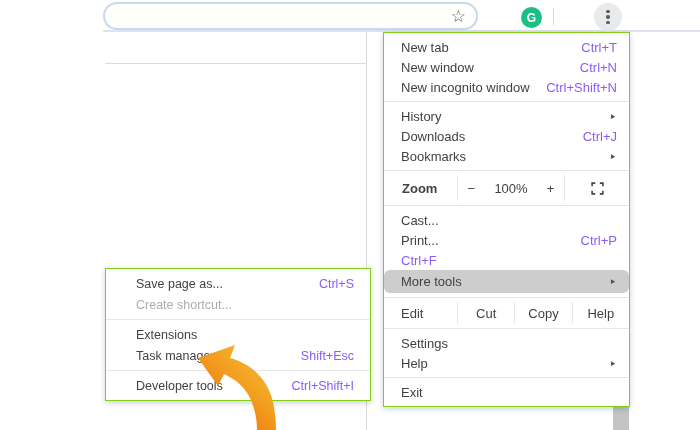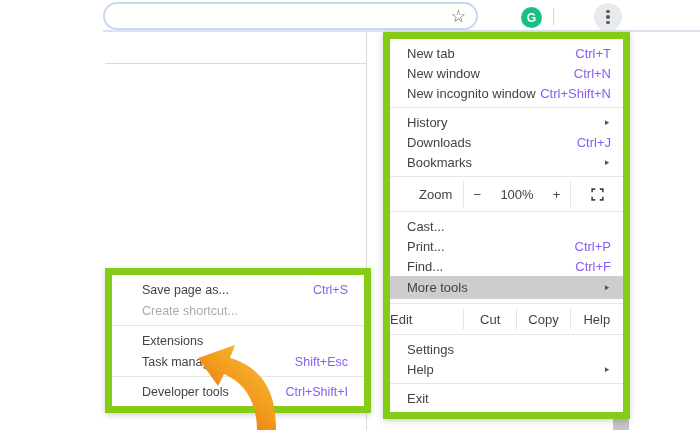--- a/index.html
+++ b/index.html
@@ -20,45 +20,45 @@
                  background:#e9eaeb; display:flex; flex-direction:column; gap:2px;
                  align-items:center; justify-content:center; cursor:pointer; }
   .dot { width:3.5px; height:3.5px; border-radius:50%; background:#595c60; }
 
   
   #page-vline { left:366px; top:32px; width:1px; height:398px; background:#dadada; }
   #page-hline { left:105px; top:63px; width:261px; height:1px; background:#dadada; }
   #page-scrollbar { left:613px; top:405px; width:16px; height:25px; background:#c4c4c4; }
 
   
-  .menu-panel { background:#fff; border:7px solid #84cc16;
+  .menu-panel { background:#fff; border:1px solid #84cc16;
                 box-shadow:0 2px 6px rgba(0,0,0,0.18); padding:4px 0; z-index:10; }
   #main-menu { left:383px; top:32px; width:247px; }
   #sub-menu  { left:105px; top:268px; width:266px; z-index:20; }
 
   .mi { display:flex; align-items:center; height:20px; padding:0 12px 0 17px;
         font-size:13px; color:#404346; white-space:nowrap; cursor:default; }
   .mi .lbl { flex:1; }
   .mi .sc  { color:#8b5cf6; }
   .mi .arrow { font-size:8px; color:#515458; margin-left:8px; transform:scaleX(0.9); }
-  .mi.highlight { background:#cdcdcd; height:23px; }
+  .mi.highlight { background:#cdcdcd; height:23px;border-radius:6px; }
   .mi.disabled .lbl { color:#a9acb0; }
   .sep { height:1px; background:#e6e6e6; margin:4px 0; }
 
   #sub-menu .mi { height:21px; padding:0 16px 0 30px; font-size:12.5px; }
 
   .zoom-row { display:flex; align-items:stretch; height:26px; font-size:13px; color:#404346; }
-  .zoom-row .z-label { width:73px; display:flex; align-items:center; padding-left:29px; }
+  .zoom-row .z-label { width:73px; display:flex; align-items:center; padding-left:18px;font-weight:bold; }
   .zoom-row .z-ctrls { width:108px; border-left:1px solid #e6e6e6; border-right:1px solid #e6e6e6;
                        display:flex; align-items:center; justify-content:space-around; }
   .zoom-row .z-fs { flex:1; display:flex; align-items:center; justify-content:center; }
   .zbtn { cursor:pointer; color:#404346; font-size:13px; }
 
   .edit-row { display:flex; align-items:stretch; height:22px; font-size:13px; color:#404346; }
-  .edit-row .e-label { width:73px; display:flex; align-items:center; padding-left:0; }
+  .edit-row .e-label { width:73px; display:flex; align-items:center; padding-left:17px; }
   .edit-row .e-btn { flex:1; border-left:1px solid #e6e6e6; display:flex;
                      align-items:center; justify-content:center; cursor:pointer; }
 
   #arrow-annotation { left:185px; top:338px; width:115px; height:92px; z-index:30; }
 </style>
 </head>
 <body>
 
 <div class="abs" id="omnibox">
   <span class="abs" id="bookmark-star">☆</span>
@@ -118,21 +118,20 @@
   </div>
   <div class="sep"></div>
   <div class="mi">
     <span class="lbl">Cast...</span>
   </div>
   <div class="mi">
     <span class="lbl">Print...</span>
     <span class="sc">Ctrl+P</span>
   </div>
   <div class="mi">
-    <span class="lbl">Find...</span>
     <span class="sc">Ctrl+F</span>
   </div>
   <div class="mi highlight">
     <span class="lbl">More tools</span>
     <span class="arrow">►</span>
   </div>
   <div class="sep"></div>
   <div class="edit-row">
     <div class="e-label">Edit</div>
     <div class="e-btn">Cut</div>

